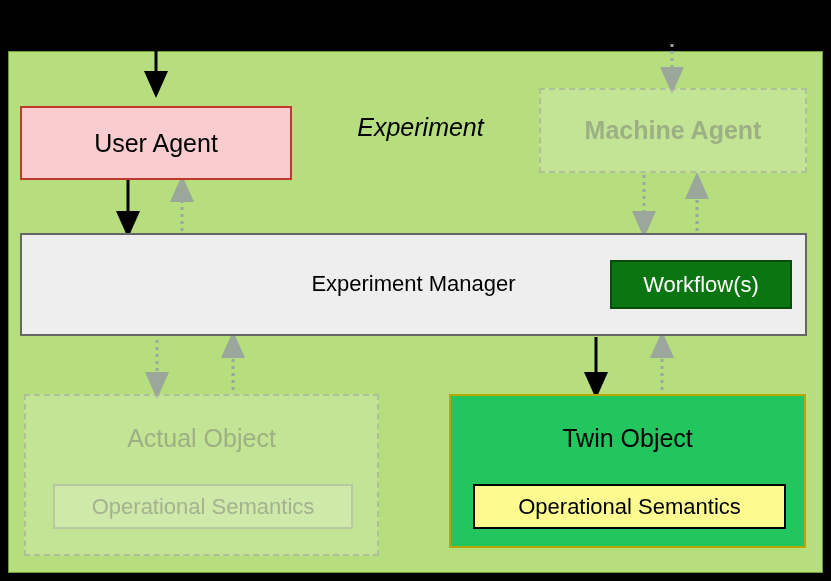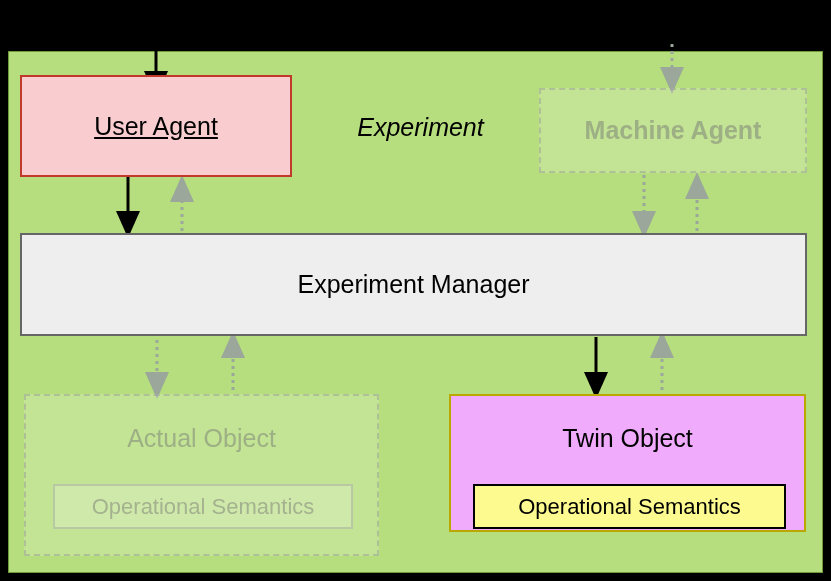--- a/index.html
+++ b/index.html
@@ -45,27 +45,26 @@
     box-sizing: border-box;
     display: flex;
     align-items: center;
     justify-content: center;
     text-align: center;
     color: #000000;
   }
   
   .user-agent {
     left: 20px;
-    top: 75px;
+    top: 106px;
     width: 272px;
-    height: 102px;
+    height: 74px;
     background: #f9cdd0;
     border: 2px solid #c0392b;
     font-size: 25px;
-    text-decoration: underline;
   }
   
   .machine-agent {
     left: 539px;
     top: 88px;
     width: 268px;
     height: 85px;
     background: rgba(255,255,255,0.18);
     border: 2px dashed rgba(150,150,150,0.45);
     font-size: 25px;
@@ -73,21 +72,21 @@
     font-weight: bold;
   }
   
   .manager {
     left: 20px;
     top: 233px;
     width: 787px;
     height: 103px;
     background: #eeeeee;
     border: 2px solid #666666;
-    font-size: 25px;
+    font-size: 22px;
     flex-direction: column;
     line-height: 1.22;
   }
   .manager-text {
     display: block;
   }
   
   .workflows {
     left: 610px;
     top: 260px;
@@ -130,22 +129,22 @@
     justify-content: center;
     font-size: 22px;
     color: rgba(110,110,110,0.45);
     box-sizing: border-box;
   }
   
   .twin-object {
     left: 449px;
     top: 394px;
     width: 357px;
-    height: 138px;
-    background: #f0abfc;
+    height: 154px;
+    background: #22c55e;
     border: 2px solid #b9a800;
     display: block;
   }
   .twin-object .to-title {
     position: absolute;
     left: 0;
     top: 28px;
     width: 100%;
     text-align: center;
     font-size: 25px;
@@ -240,20 +239,23 @@
   </div>
 
   <div class="box machine-agent">
     <span>Machine Agent</span>
   </div>
 
   <div class="box manager">
     <span class="manager-text">Experiment Manager</span>
   </div>
 
+  <div class="box workflows">
+    <span>Workflow(s)</span>
+  </div>
 
   <div class="box actual-object">
     <div class="ao-title">Actual Object</div>
     <div class="ao-inner">
       <span>Operational Semantics</span>
     </div>
   </div>
 
   <div class="box twin-object">
     <div class="to-title">Twin Object</div>

